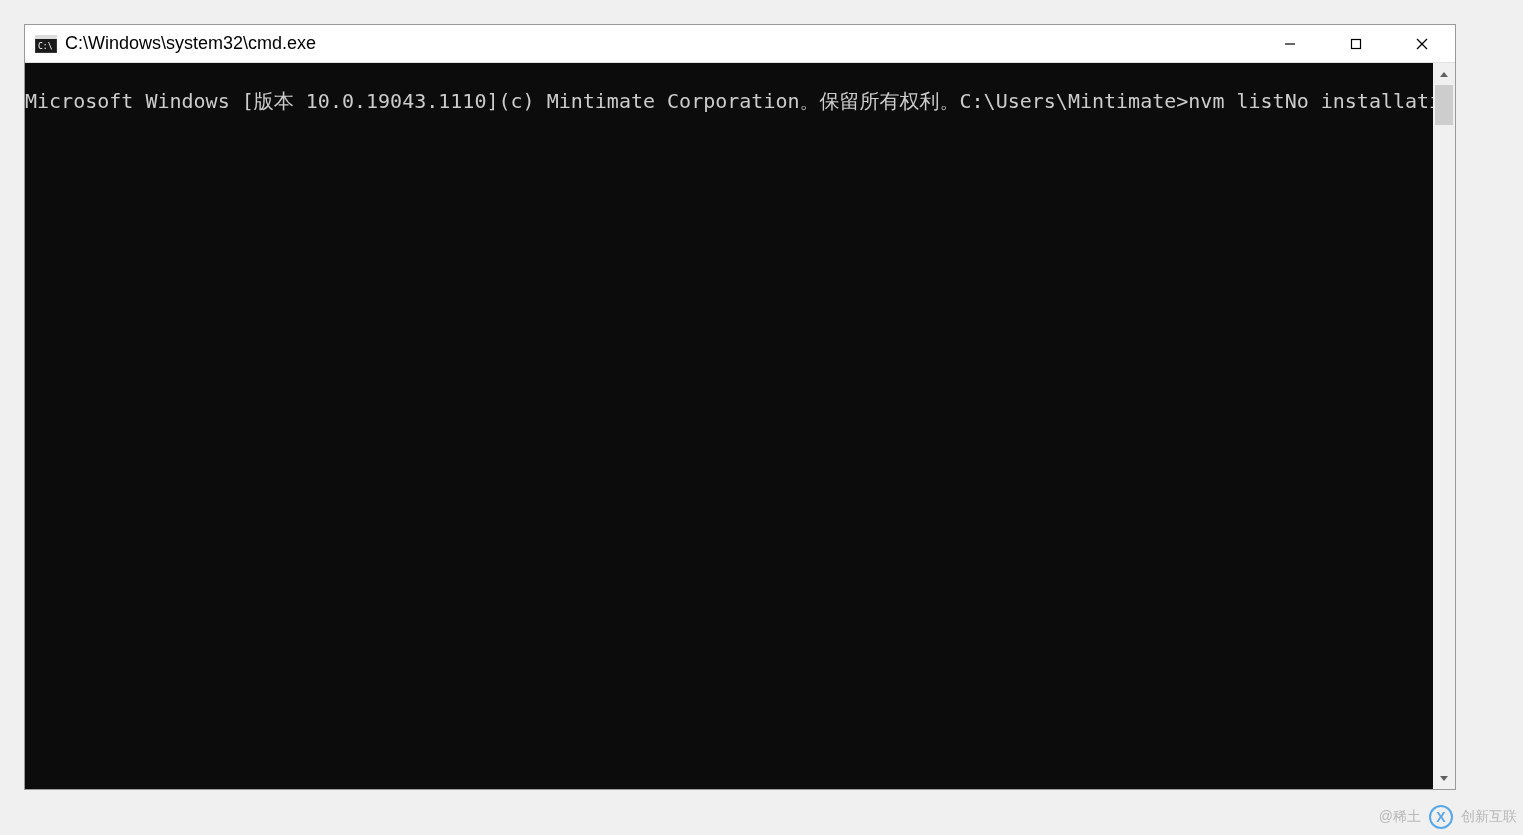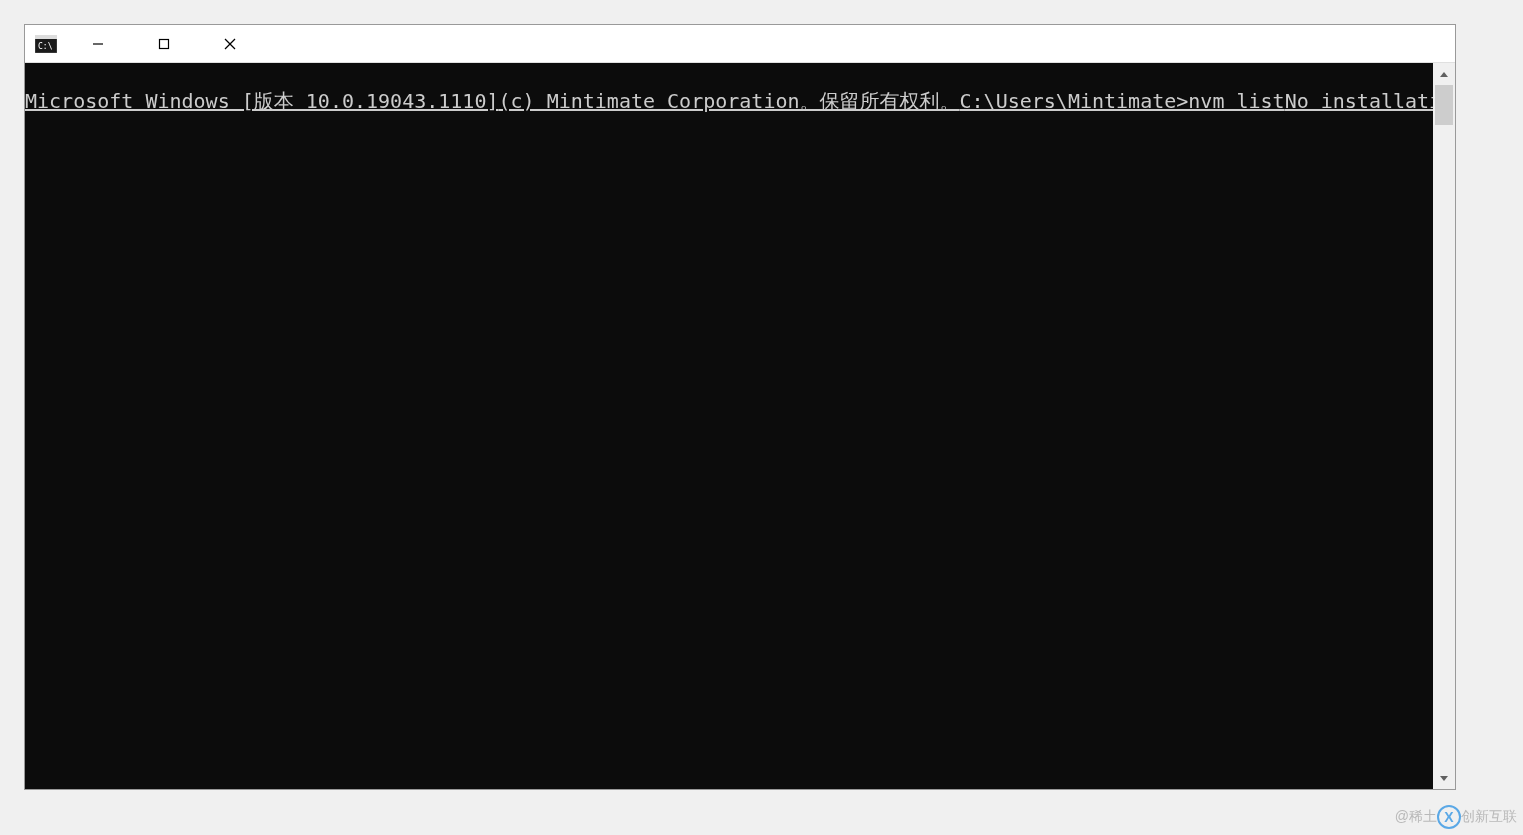--- a/index.html
+++ b/index.html
@@ -79,21 +79,20 @@
       color: #cccccc;
       white-space: pre;
       overflow: hidden;
     }
     .console-content span {
       display: inline;
     }
     .line {
       display: block;
       min-height: 24px;
-      text-decoration: underline;
     }
     .scrollbar {
       width: 22px;
       background: #f0f0f0;
       position: relative;
       display: flex;
       flex-direction: column;
     }
     .sb-arrow {
       height: 22px;
@@ -119,21 +118,21 @@
       background: #cdcdcd;
     }
     .watermark {
       position: absolute;
       right: 6px;
       bottom: 6px;
       font-size: 14px;
       color: #b8b8b8;
       display: flex;
       align-items: center;
-      gap: 0;
+      gap: 8px;
     }
     .watermark-badge {
       width: 24px;
       height: 24px;
       border-radius: 50%;
       border: 2px solid #5aa8e6;
       display: flex;
       align-items: center;
       justify-content: center;
       font-size: 14px;
@@ -146,20 +145,21 @@
 
 <div class="window">
   <div class="titlebar">
     <div class="titlebar-icon">
       <svg width="22" height="18" viewBox="0 0 22 18">
         <rect x="0" y="0" width="22" height="18" fill="#1a1a1a" stroke="#888" stroke-width="0.5"></rect>
         <rect x="0" y="0" width="22" height="4" fill="#dcdcdc"></rect>
         <text x="3" y="14" font-family="monospace" font-size="8" fill="#fff">C:\</text>
       </svg>
     </div>
+    <div class="title-text">C:\Windows\system32\cmd.exe</div>
     <div class="window-controls">
       <div class="win-btn">
         <svg width="12" height="12" viewBox="0 0 12 12">
           <line x1="1" y1="6" x2="11" y2="6" stroke="#000" stroke-width="1.2"></line>
         </svg>
       </div>
       <div class="win-btn">
         <svg width="12" height="12" viewBox="0 0 12 12">
           <rect x="1.5" y="1.5" width="9" height="9" fill="none" stroke="#000" stroke-width="1.2"></rect>
         </svg>

